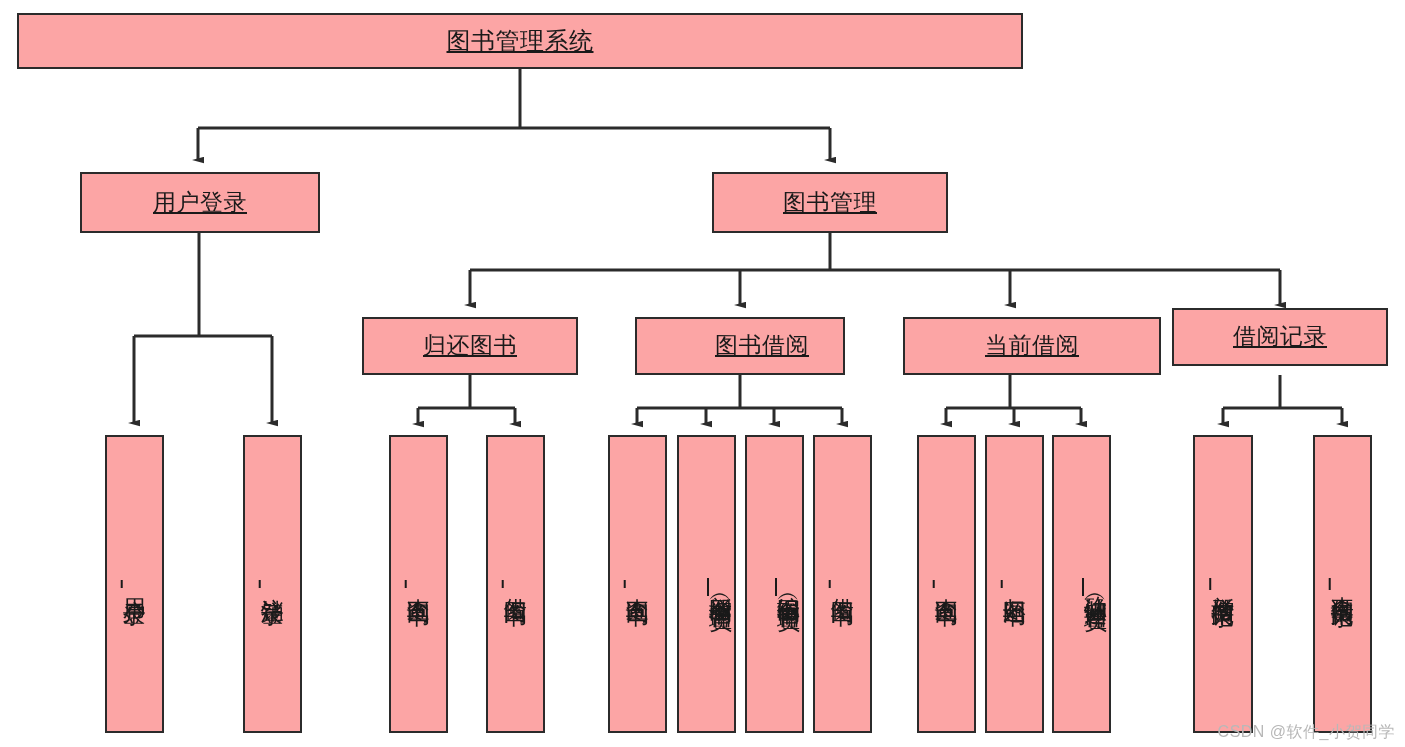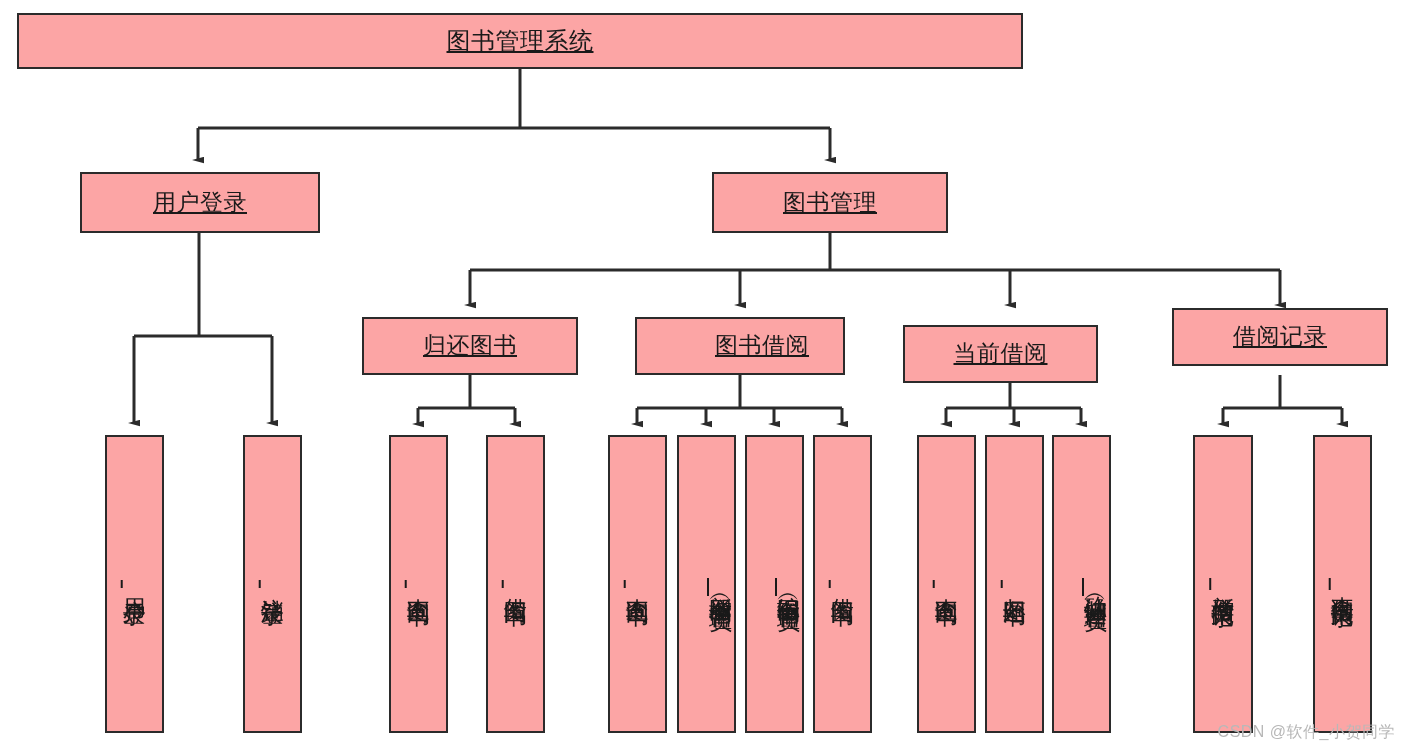--- a/index.html
+++ b/index.html
@@ -136,21 +136,21 @@
   <div class="node node-h" style="left:712px; top:172px; width:236px; height:61px;text-align:right;">
     <span>图书管理</span>
   </div>
 
   <div class="node node-h" style="left:362px; top:317px; width:216px; height:58px;">
     <span>归还图书</span>
   </div>
   <div class="node node-h" style="left:635px; top:317px; width:210px; height:58px;padding-left:44px;">
     <span>图书借阅</span>
   </div>
-  <div class="node node-h" style="left:903px; top:317px; width:195px; height:58px;margin-top:8px;">
+  <div class="node node-h" style="left:903px; top:317px; width:258px; height:58px;">
     <span>当前借阅</span>
   </div>
   <div class="node node-h" style="left:1172px; top:308px; width:216px; height:58px;">
     <span>借阅记录</span>
   </div>
 
   <div class="node node-v center-v" style="left:105px; top:435px; width:59px; height:298px;">
     <span>用户登录</span>
   </div>
   <div class="node node-v center-v" style="left:243px; top:435px; width:59px; height:298px;">

